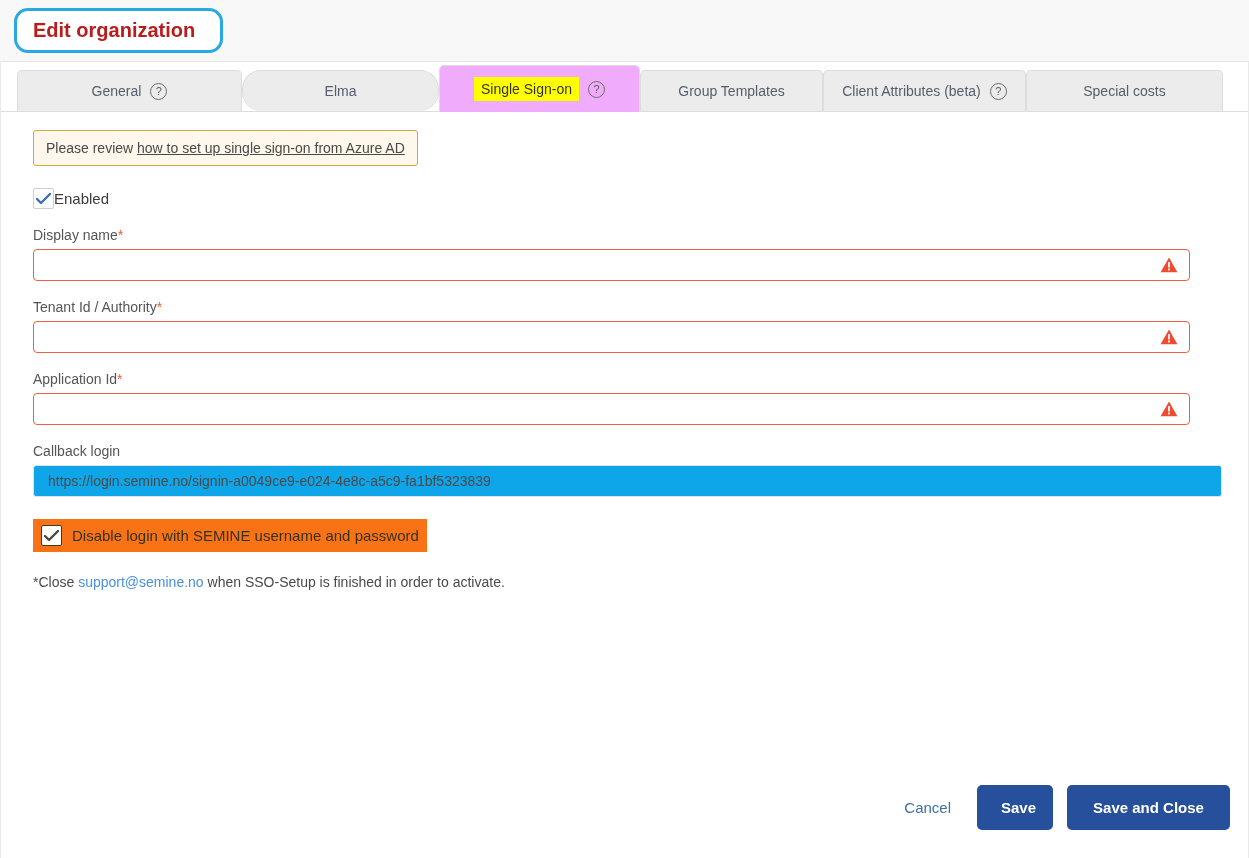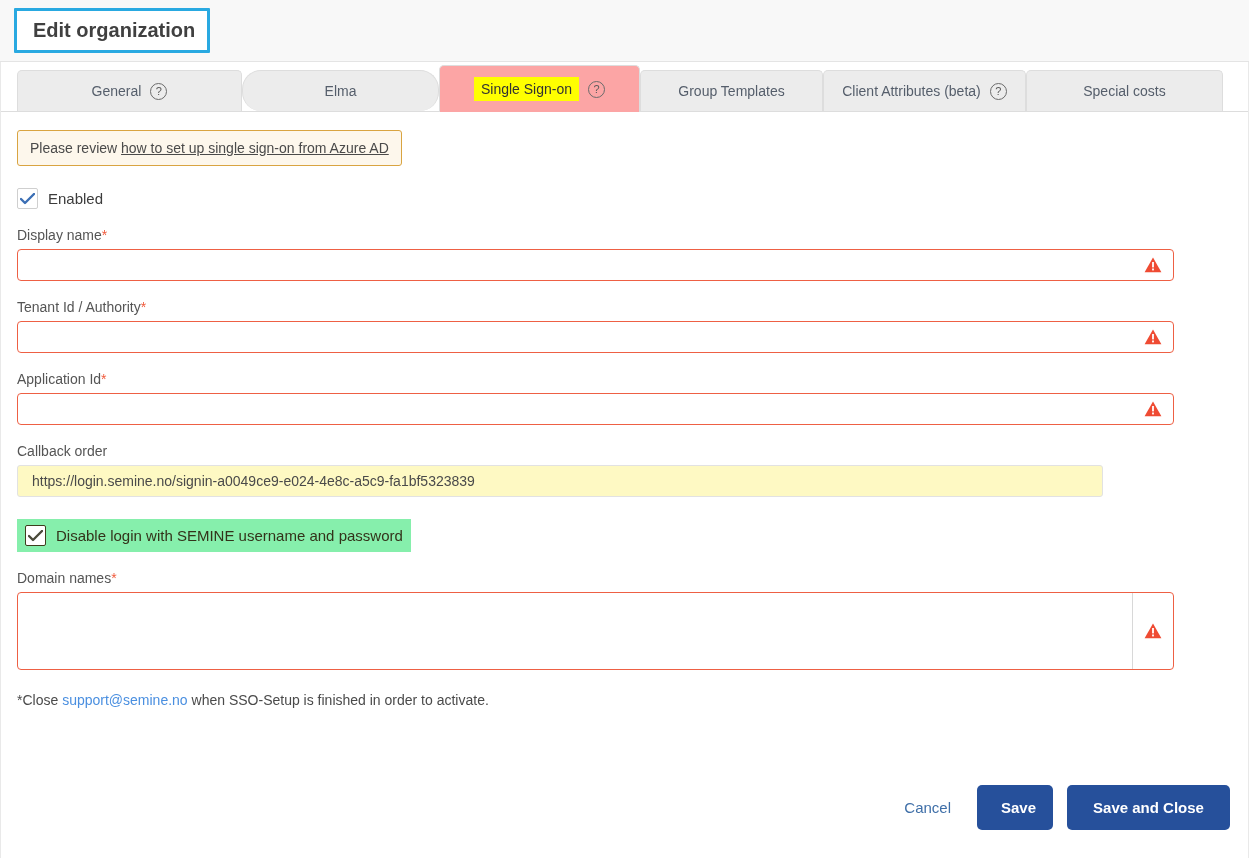--- a/index.html
+++ b/index.html
@@ -21,26 +21,26 @@
     height: 62px;
     background: #f8f8f8;
     border-bottom: 1px solid #e4e4e4;
     display: flex;
     align-items: center;
     padding-left: 14px;
     box-sizing: border-box;
   }
   .title-box {
     border: 3px solid #29a9e1;
-    border-radius: 1px;
-    background: #ffffff;
-    padding: 9px 12px 10px 16px;
+    border-radius: 14px;
+    background: #ffffff;
+    padding: 9px 25px 10px 16px;
     font-size: 20px;
     font-weight: bold;
-    color: #404040;
+    color: #b91c1c;
     line-height: 1;
   }
 
   
   .card {
     border-left: 1px solid #e9e9e9;
     border-right: 1px solid #e9e9e9;
     height: 796px;
     box-sizing: border-box;
     background: #ffffff;
@@ -68,21 +68,21 @@
     justify-content: center;
     gap: 9px;
     color: #555e6b;
     font-size: 14px;
     box-sizing: border-box;
     position: relative;
     cursor: pointer;
     white-space: nowrap;
   }
   .tab.active {
-    background: #fca5a5;
+    background: #f0abfc;
     border-color: #dddddd;
     height: 47px;
     margin-bottom: -1px;
     z-index: 3;
     color: #333333;
   }
   .tab .hl {
     background: #ffff00;
     padding: 5px 7px;
     line-height: 1;
@@ -107,59 +107,59 @@
   .tab-elma           { width: 197px; border-radius: 19px; }
   .tab-sso            { width: 201px; }
   .tab-group          { width: 183px; }
   .tab-client         { width: 203px; }
   .tab-special        { width: 197px; }
 
   
   .form-area {
     padding: 18px 36px 0 16px;
     box-sizing: border-box;
+    margin-left: 16px;
   }
 
   .notice {
     display: inline-block;
     border: 1px solid #d9a441;
     background: #fdf7ec;
     border-radius: 3px;
     padding: 9px 12px;
     font-size: 14px;
     color: #4a4a4a;
   }
   .notice a {
     color: #4a4a4a;
     text-decoration: underline;
   }
 
   .checkline {
     display: flex;
     align-items: center;
-    gap: 10px;
     margin-top: 22px;
   }
   .cb {
     width: 21px;
     height: 21px;
     border: 1px solid #cfcfcf;
     background: #ffffff;
     border-radius: 2px;
     display: inline-flex;
     align-items: center;
     justify-content: center;
     box-sizing: border-box;
     flex: none;
   }
   .cb svg { display: block; }
   .checkline .lbl { font-size: 15px; color: #3c3c3c; }
 
   .hl-block {
-    background: #86efac;
+    background: #f97316;
     padding: 6px 8px;
     display: inline-flex;
     align-items: center;
     gap: 10px;
   }
   .hl-block .cb { border-color: #3d3d1c; }
   .hl-block .lbl { color: #33331a; }
 
   
   .field { margin-top: 18px; }
@@ -194,23 +194,23 @@
   }
   .err-slot {
     width: 40px;
     display: flex;
     align-items: center;
     justify-content: center;
     flex: none;
   }
 
   .readonly-wrap {
-    width: 1086px;
+    width: 1189px;
     height: 32px;
-    background: #fef9c3;
+    background: #0ea5e9;
     border: 1px solid #e2e2e2;
     border-radius: 3px;
     display: flex;
     align-items: center;
     padding: 0 14px;
     box-sizing: border-box;
     font-size: 14px;
     color: #4a4a4a;
   }
 
@@ -372,50 +372,37 @@
             <path d="M9 0.6 L17.4 15.2 L0.6 15.2 Z" fill="#ef4b33"></path>
             <rect x="8.1" y="5" width="1.8" height="5.4" fill="#ffffff"></rect>
             <rect x="8.1" y="11.5" width="1.8" height="1.9" fill="#ffffff"></rect>
           </svg>
         </span>
       </div>
     </div>
 
     
     <div class="field">
-      <label class="field-label">Callback order</label>
+      <label class="field-label">Callback login</label>
       <div class="readonly-wrap">https://login.semine.no/signin-a0049ce9-e024-4e8c-a5c9-fa1bf5323839</div>
     </div>
 
     
     <div class="checkline">
       <span class="hl-block">
         <span class="cb">
           <svg width="15" height="12" viewBox="0 0 15 12">
             <polyline points="1,6 5,10 14,1" fill="none" stroke="#4a4a3a" stroke-width="2.4" stroke-linecap="round" stroke-linejoin="round"></polyline>
           </svg>
         </span>
         <span class="lbl">Disable login with SEMINE username and password</span>
       </span>
     </div>
 
     
-    <div class="field">
-      <label class="field-label"><span>Domain names</span><span class="req">*</span></label>
-      <div class="textarea-wrap">
-        <textarea class="field-textarea" style=""></textarea>
-        <span class="err-slot">
-          <svg width="18" height="16" viewBox="0 0 18 16">
-            <path d="M9 0.6 L17.4 15.2 L0.6 15.2 Z" fill="#ef4b33"></path>
-            <rect x="8.1" y="5" width="1.8" height="5.4" fill="#ffffff"></rect>
-            <rect x="8.1" y="11.5" width="1.8" height="1.9" fill="#ffffff"></rect>
-          </svg>
-        </span>
-      </div>
-    </div>
 
     
     <div class="notify">
       <span>*Close </span><a href="#">support@semine.no</a><span> when SSO-Setup is finished in order to activate.</span>
     </div>
 
   </div>
 
   <div class="footer">
     <button class="btn-link">Cancel</button>

